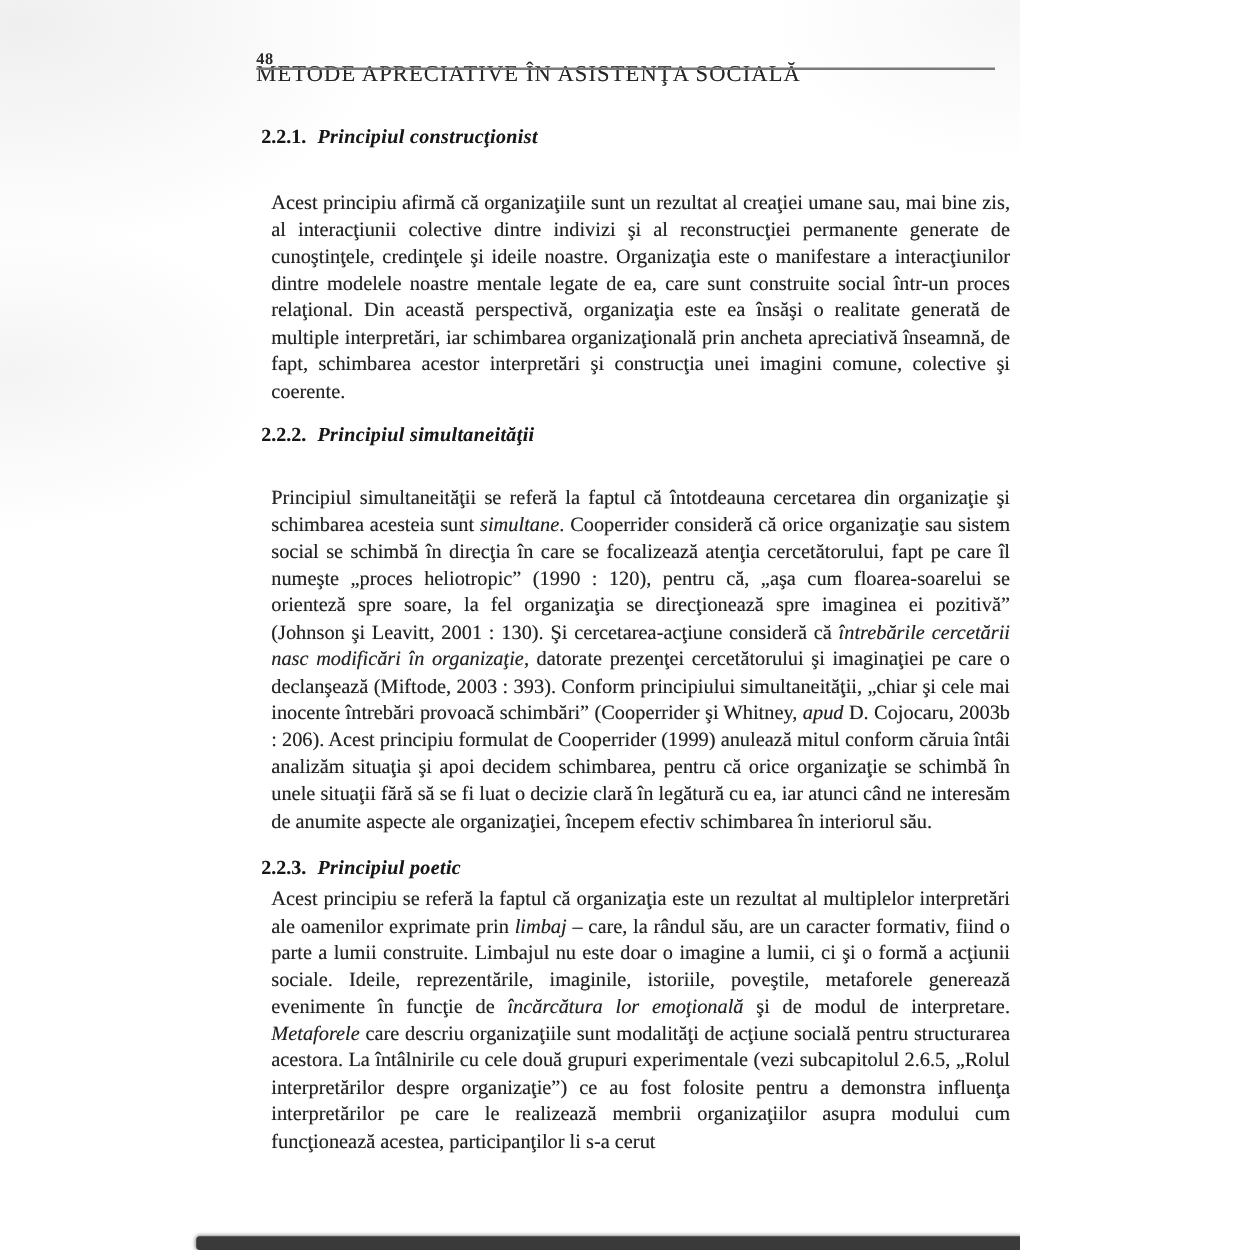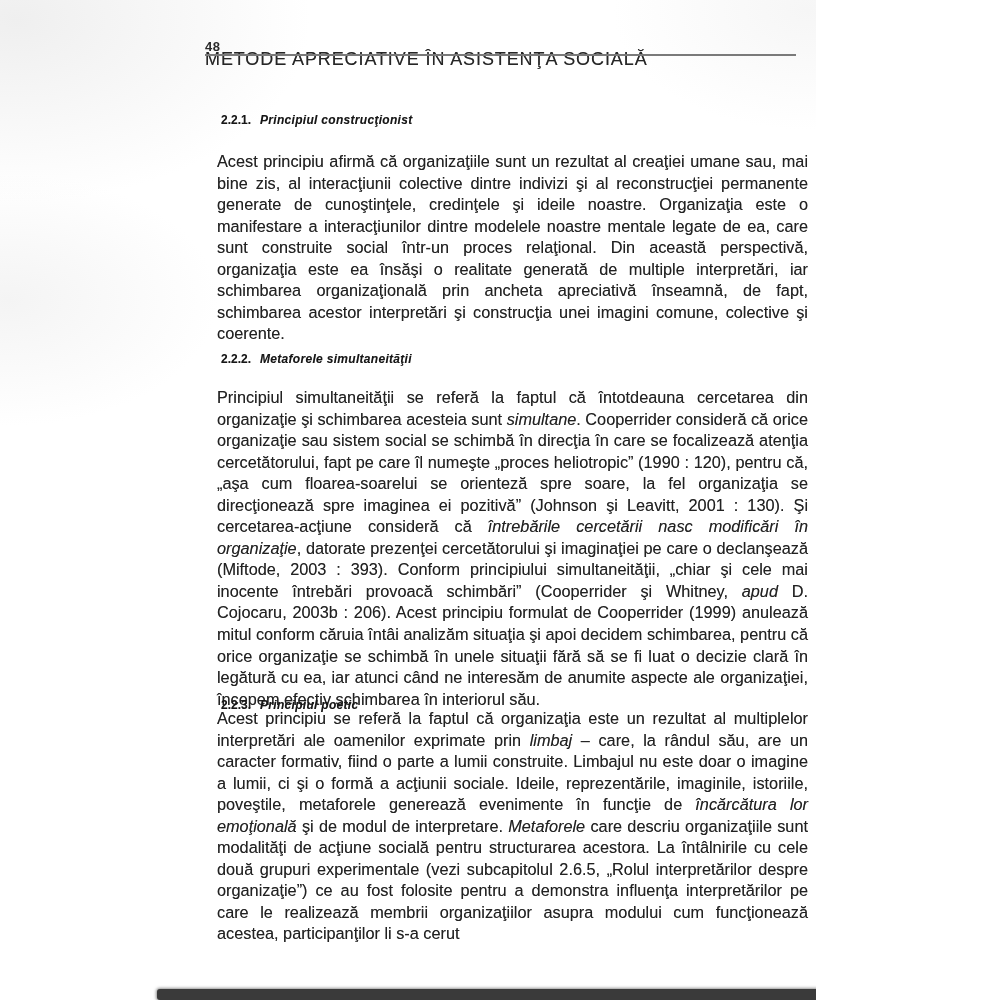--- a/index.html
+++ b/index.html
@@ -8,21 +8,21 @@
   .page {
     position: relative;
     width: 816px;
     height: 1000px;
     overflow: hidden;
     background:
       radial-gradient(420px 260px at 2% 2%, #efefef 0%, rgba(255,255,255,0) 70%),
       radial-gradient(300px 180px at 1% 30%, #f4f4f4 0%, rgba(255,255,255,0) 70%),
       radial-gradient(260px 160px at 99% 1%, #f6f6f6 0%, rgba(255,255,255,0) 75%),
       #ffffff;
-    font-family: Liberation Sans, sans-serif;
+    font-family: Liberation Serif, serif;
     color: #1e1e1e;
   }
 
   
   .page-number {
     position: absolute;
     left: 205px; top: 39px;
     font-size: 13px; font-weight: bold;
     letter-spacing: 0.5px;
     color: #2a2a2a;
@@ -39,22 +39,22 @@
   .header-rule {
     position: absolute;
     left: 205px; top: 54px; width: 591px; height: 2px;
     background: #7a7a7a;
   }
 
   
   .heading {
     position: absolute;
     left: 205px; width: 591px;
-    margin: 16px;
-    font-size: 12px;
+    margin: 4px;
+    font-size: 16px;
     font-weight: bold;
     color: #171717;
     text-shadow: 0 0 0.5px rgba(30,30,30,0.4);
   }
   .heading .hnum { font-style: normal; margin-right: 9px; }
   .heading .htitle { font-style: italic; letter-spacing: 0.3px; }
   #heading-1 { top: 97px; }
   #heading-2 { top: 336px; }
   #heading-3 { top: 682px; }
 
@@ -92,21 +92,21 @@
   <div class="page-number">48</div>
   <div class="running-title">METODE APRECIATIVE ÎN ASISTENŢA SOCIALĂ</div>
   <div class="header-rule"></div>
 
   <h2 class="heading" id="heading-1">
     <span class="hnum">2.2.1.</span><span class="htitle">Principiul construcţionist</span>
   </h2>
   <p class="para" id="para-1"><span>Acest principiu afirmă că organizaţiile sunt un rezultat al creaţiei umane sau, mai bine zis, al interacţiunii colective dintre indivizi şi al reconstrucţiei permanente generate de cunoştinţele, credinţele şi ideile noastre. Organizaţia este o manifestare a interacţiunilor dintre modelele noastre mentale legate de ea, care sunt construite social într-un proces relaţional. Din această perspectivă, organizaţia este ea însăşi o realitate generată de multiple interpretări, iar schimbarea organizaţională prin ancheta apreciativă înseamnă, de fapt, schimbarea acestor interpretări şi construcţia unei imagini comune, colective şi coerente.</span></p>
 
   <h2 class="heading" id="heading-2">
-    <span class="hnum">2.2.2.</span><span class="htitle">Metaforele simultaneităţii</span>
+    <span class="hnum">2.2.2.</span><span class="htitle">Principiul simultaneităţii</span>
   </h2>
   <p class="para" id="para-2"><span>Principiul simultaneităţii se referă la faptul că întotdeauna cercetarea din organizaţie şi schimbarea acesteia sunt </span><i>simultane</i><span>. Cooperrider consideră că orice organizaţie sau sistem social se schimbă în direcţia în care se focalizează atenţia cercetătorului, fapt pe care îl numeşte „proces heliotropic” (1990 : 120), pentru că, „aşa cum floarea-soarelui se orienteză spre soare, la fel organizaţia se direcţionează spre imaginea ei pozitivă” (Johnson şi Leavitt, 2001 : 130). Şi cercetarea-acţiune consideră că </span><i>întrebările cercetării nasc modificări în organizaţie</i><span>, datorate prezenţei cercetătorului şi imaginaţiei pe care o declanşează (Miftode, 2003 : 393). Conform principiului simultaneităţii, „chiar şi cele mai inocente întrebări provoacă schimbări” (Cooperrider şi Whitney, </span><i>apud</i><span> D. Cojocaru, 2003b : 206). Acest principiu formulat de Cooperrider (1999) anulează mitul conform căruia întâi analizăm situaţia şi apoi decidem schimbarea, pentru că orice organizaţie se schimbă în unele situaţii fără să se fi luat o decizie clară în legătură cu ea, iar atunci când ne interesăm de anumite aspecte ale organizaţiei, începem efectiv schimbarea în interiorul său.</span></p>
 
   <h2 class="heading" id="heading-3">
     <span class="hnum">2.2.3.</span><span class="htitle">Principiul poetic</span>
   </h2>
   <p class="para" id="para-3"><span>Acest principiu se referă la faptul că organizaţia este un rezultat al multiplelor interpretări ale oamenilor exprimate prin </span><i>limbaj</i><span> – care, la rândul său, are un caracter formativ, fiind o parte a lumii construite. Limbajul nu este doar o imagine a lumii, ci şi o formă a acţiunii sociale. Ideile, reprezentările, imaginile, istoriile, poveştile, metaforele generează evenimente în funcţie de </span><i>încărcătura lor emoţională</i><span> şi de modul de interpretare. </span><i>Metaforele</i><span> care descriu organizaţiile sunt modalităţi de acţiune socială pentru structurarea acestora. La întâlnirile cu cele două grupuri experimentale (vezi subcapitolul 2.6.5, „Rolul interpretărilor despre organizaţie”) ce au fost folosite pentru a demonstra influenţa interpretărilor pe care le realizează membrii organizaţiilor asupra modului cum funcţionează acestea, participanţilor li s-a cerut</span></p>
 
   <div class="bottom-bar"></div>
 

